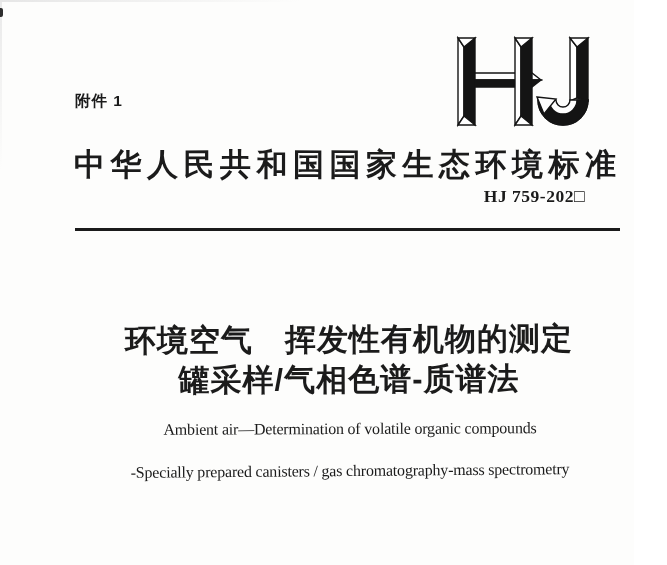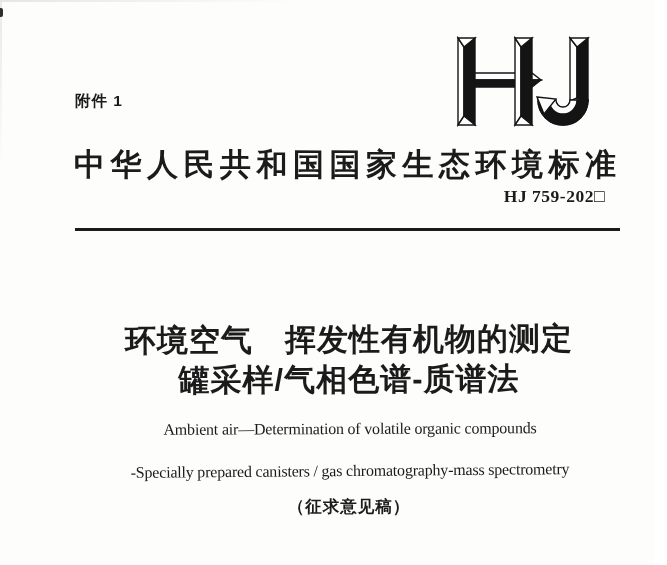--- a/index.html
+++ b/index.html
@@ -8,21 +8,20 @@
     --edge:#969696;
   }
   html,body{margin:0;padding:0;background:#fff;}
   .page{
     position:relative;
     width:634px;height:565px;
     background:var(--paper);
     overflow:hidden;
     font-family:"Liberation Sans",sans-serif;
     color:var(--ink);
-    padding-left:20px;
   }
   .abs{position:absolute;}
   
   .attachment{
     left:75px;top:91px;
     font-size:15.5px;font-weight:bold;
     letter-spacing:1px;
     font-family:"Liberation Sans",sans-serif;
   }
   .authority{
@@ -118,15 +117,14 @@
 
   <div class="abs std-no">HJ 759-202□</div>
 
   <div class="abs rule"></div>
 
   <div class="abs cn-title cn1">环境空气　挥发性有机物的测定</div>
   <div class="abs cn-title cn2">罐采样/气相色谱-质谱法</div>
   <div class="abs en-title en1">Ambient air—Determination of volatile organic compounds</div>
   <div class="abs en-title en2">-Specially prepared canisters / gas chromatography-mass spectrometry</div>
 
-  <div class="abs draft">（征求意见稿）</div>
 
 </div>
 
 </body></html>

